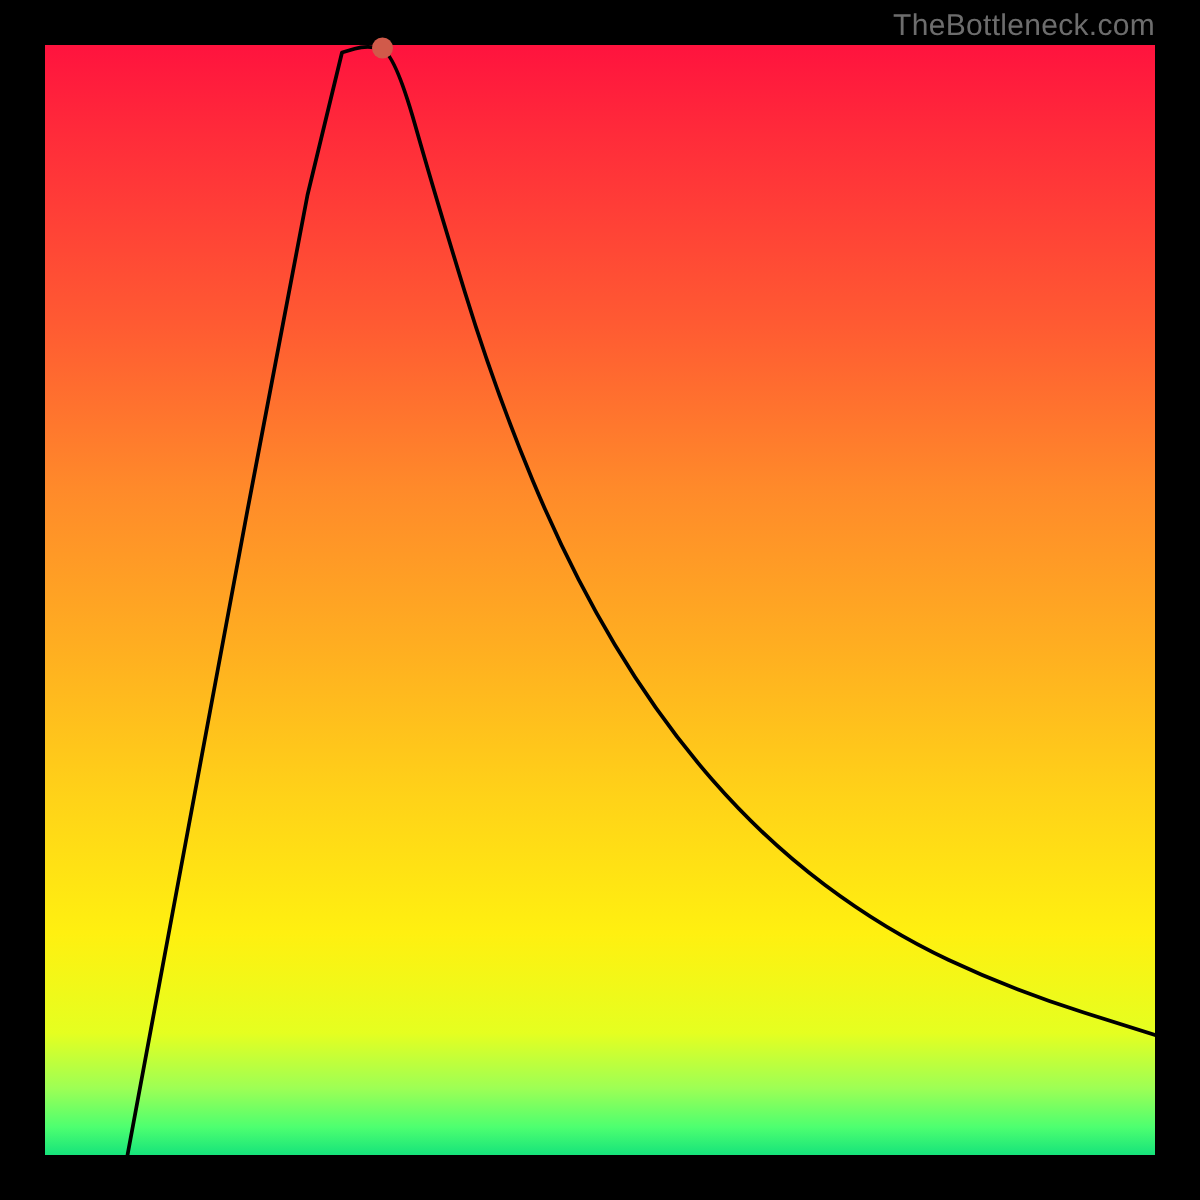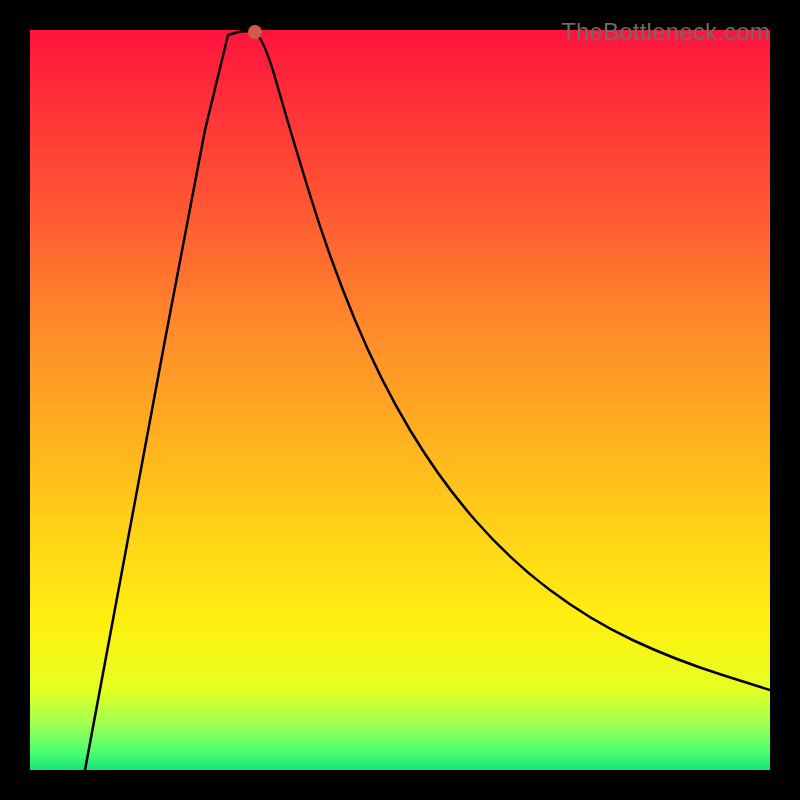--- a/index.html
+++ b/index.html
@@ -36,24 +36,24 @@
       #ffd318 68%,
       #fff010 80%,
       #e5ff20 89%,
       #9dff55 94%,
       #4dff70 97.5%,
       #16e37b 100%
     );
   }
   .watermark {
     position: absolute;
-    top: 18px;
+    top: 6px;
     right: 30px;
     color: #6d6d6d;
-    font-size: 24px;
+    font-size: 20px;
     letter-spacing: 0.2px;
     font-weight: 400;
   }
   svg.curve {
     position: absolute;
     left: 0;
     top: 0;
   }
   .dot {
     position: absolute;

